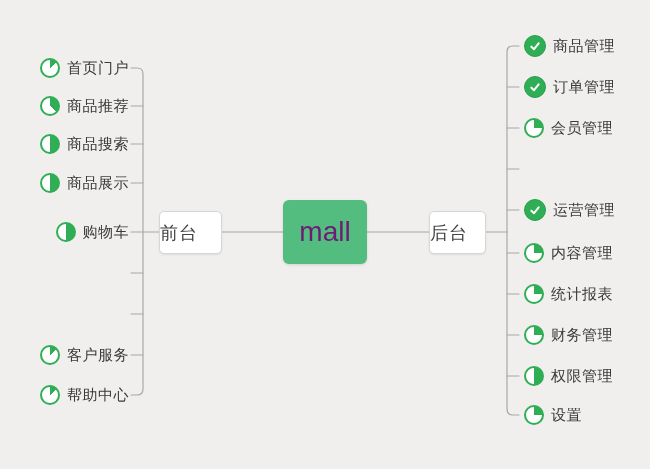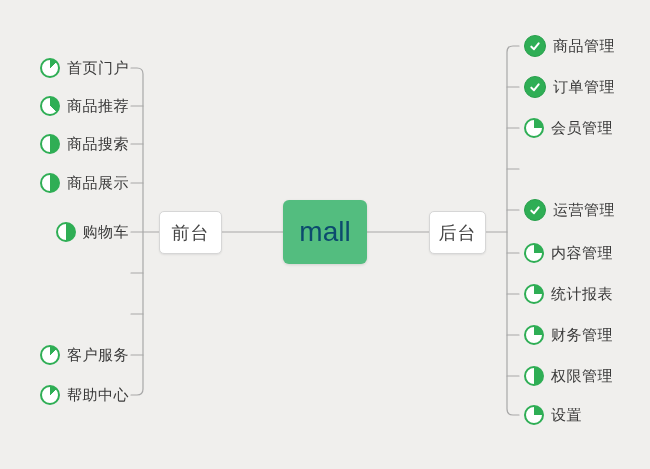--- a/index.html
+++ b/index.html
@@ -7,32 +7,32 @@
     width:650px;height:469px;
     background:#f0efed;
     font-family:"Liberation Sans","DejaVu Sans",sans-serif;
     overflow:hidden;
   }
   .canvas{position:relative;width:650px;height:469px;}
   .connectors{position:absolute;left:0;top:0;width:650px;height:469px;}
   .connectors path{fill:none;stroke:#a8a8a8;stroke-width:1.2;stroke-linecap:round;}
 
   .node-box{
-    position:absolute;display:flex;align-items:center;justify-content:center;
+    position:absolute;display:flex;align-items:center;justify-content:flex-start;
     background:#ffffff;border:1px solid #d6d6d6;border-radius:5px;
     box-shadow:0 1px 2px rgba(0,0,0,0.08);
     color:#434343;font-size:18px;letter-spacing:1px;
     box-sizing:border-box;cursor:default;
   }
   .box-front{left:159px;top:211px;width:63px;height:43px;}
   .box-back{left:429px;top:211px;width:57px;height:43px;}
   .root-node{
     position:absolute;left:283px;top:200px;width:84px;height:64px;
     display:flex;align-items:center;justify-content:center;
-    background:#53bd7f;border-radius:6px;color:#0c4a6e;font-size:28px;
+    background:#53bd7f;border-radius:6px;color:#701a75;font-size:28px;
     box-shadow:0 1px 3px rgba(0,0,0,0.12);
   }
 
   .topic{
     position:absolute;height:26px;display:flex;align-items:center;gap:7px;
     color:#3a3a3a;font-size:15px;letter-spacing:0.5px;white-space:nowrap;
   }
   .topic.left{right:521px;}
   .topic.right{left:524px;}
 

